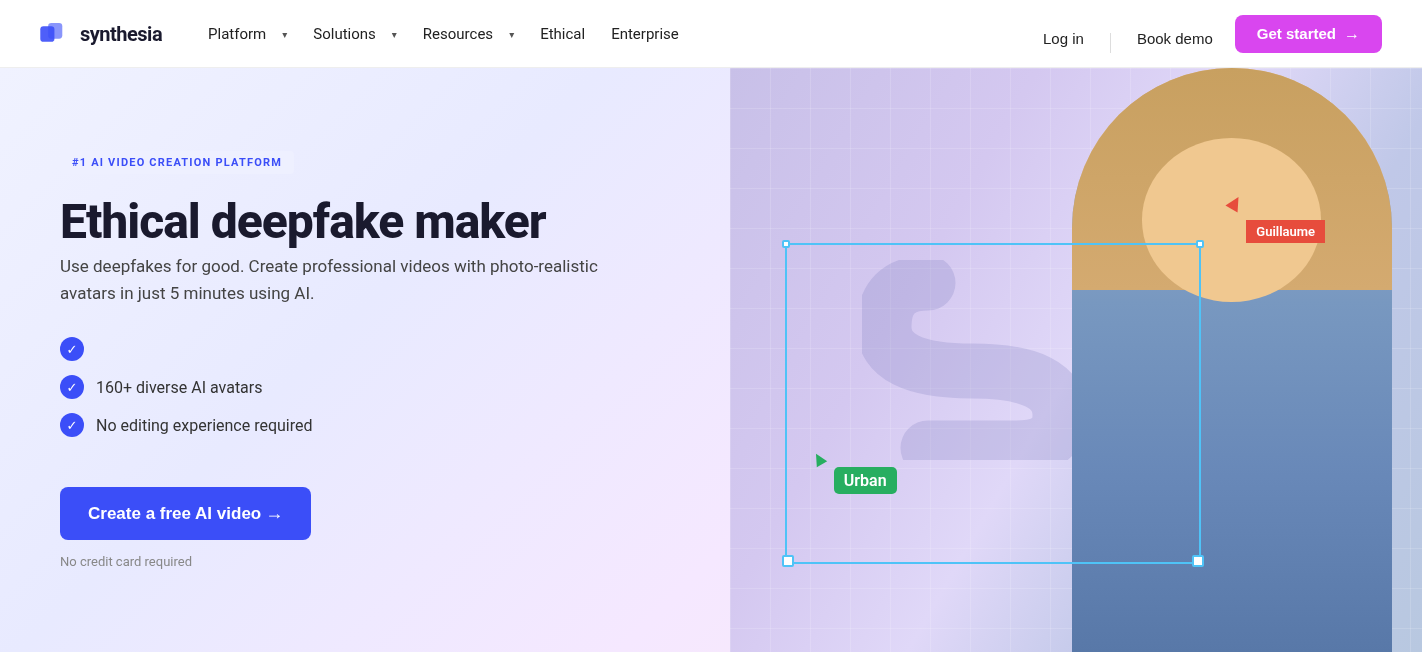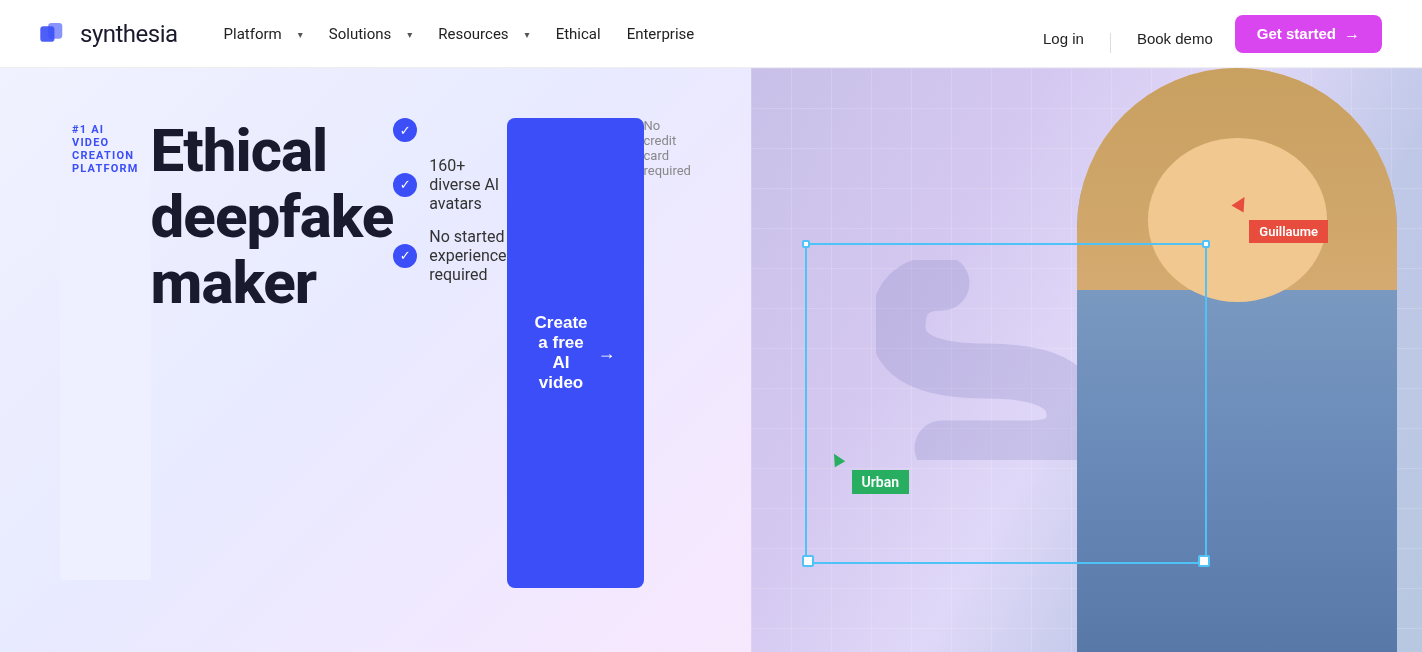--- a/index.html
+++ b/index.html
@@ -9,21 +9,21 @@
     nav {
       display: flex; align-items: center; justify-content: space-between;
       padding: 0 40px; height: 68px;
       border-bottom: 1px solid #eee;
       background: #fff;
       position: relative; z-index: 10;
     }
     .nav-left { display: flex; align-items: center; gap: 36px; }
     .logo { display: flex; align-items: center; gap: 8px; text-decoration: none; }
     .logo-icon { width: 32px; height: 22px; }
-    .logo-text { font-size: 24px; font-weight: 400; color: #1a1a2e; letter-spacing: -0.5px; }
+    .logo-text { font-size: 20px; font-weight: 700; color: #1a1a2e; letter-spacing: -0.5px; }
     .nav-links { display: flex; align-items: center; gap: 6px; }
     .nav-item {
       display: flex; align-items: center; gap: 16px;
       padding: 6px 10px; border-radius: 6px;
       font-size: 15px; color: #222; cursor: pointer; text-decoration: none;
       white-space: nowrap;
     }
     .nav-item .chevron { font-size: 10px; color: #555; margin-top: 1px; }
     .nav-right { display: flex; align-items: flex-end; gap: 8px; }
     .btn-login { font-size: 15px; color: #222; padding: 6px 14px; cursor: pointer; background: none; border: none; }
@@ -41,55 +41,55 @@
     
     .hero {
       display: flex; position: relative;
       height: calc(652px - 68px);
       background: linear-gradient(135deg, #f0f2ff 0%, #e8eaff 30%, #f5e8ff 60%, #fce8f0 100%);
       overflow: hidden;
     }
     .hero-left {
       flex: 0 0 730px;
       padding: 50px 60px;
-      display: flex; flex-direction: row; justify-content: center;
+      display: flex; flex-direction: column; justify-content: center;
     }
     .badge {
       display: inline-block;
       background: #eef0ff;
       color: #3b4ef8;
       font-size: 11px; font-weight: 700;
       letter-spacing: 1.2px;
       padding: 5px 12px; border-radius: 4px;
       margin-bottom: 22px;
       width: fit-content;
     }
     .hero-title {
-      font-size: 60px; font-weight: 800; color: #1a1a2e;
+      font-size: 48px; font-weight: 800; color: #1a1a2e;
       line-height: 1.1; margin-bottom: 4px;
       letter-spacing: -1px;
     }
     .hero-desc {
       font-size: 17px; color: #444; line-height: 1.6;
       max-width: 560px; margin-bottom: 30px;
     }
     .feature-list { list-style: none; margin-bottom: 36px; }
     .feature-item {
       display: flex; align-items: center; gap: 12px;
       font-size: 16px; color: #333; margin-bottom: 14px;
     }
     .check-icon {
       width: 24px; height: 24px; border-radius: 50%;
       background: #3b4ef8;
       display: flex; align-items: center; justify-content: center;
       flex-shrink: 0;
       color: #fff; font-size: 13px;
     }
     .btn-cta {
-      display: inline-flex; align-items: center; gap: 10px;
+      display: inline-flex; align-items: center; gap: 4px;
       background: #3b4ef8; color: #fff;
       border: none; border-radius: 8px;
       padding: 16px 28px; font-size: 17px; font-weight: 600;
       cursor: pointer; width: fit-content; margin-bottom: 14px;
     }
     .btn-cta .arrow { font-size: 18px; }
     .no-cc { font-size: 13px; color: #888; }
 
     
     .hero-right {
@@ -148,22 +148,22 @@
       border-right: 7px solid transparent;
       border-bottom: 14px solid #e74c3c;
       transform: rotate(30deg);
     }
 
     
     .name-tag-urban {
       position: absolute;
       bottom: 27%; left: 15%;
       background: #27ae60; color: #fff;
-      font-size: 14px; font-weight: 600;
-      padding: 4px 10px; border-radius: 0;
+      font-size: 16px; font-weight: 600;
+      padding: 4px 10px; border-radius: 5px;
     }
     .name-tag-cursor2 {
       position: absolute;
       bottom: 32%; left: 12%;
       width: 0; height: 0;
       border-left: 6px solid transparent;
       border-right: 6px solid transparent;
       border-bottom: 12px solid #27ae60;
       transform: rotate(-30deg);
     }
@@ -228,31 +228,32 @@
       <span>Get started</span>
       <span class="arrow">→</span>
     </button>
   </div>
 </nav>
 
 <div class="hero">
   <div class="hero-left">
     <div class="badge">#1 AI VIDEO CREATION PLATFORM</div>
     <h1 class="hero-title">Ethical deepfake maker</h1>
+    <p class="hero-desc">Use deepfakes for good. Create professional videos with photo-realistic avatars in just 5 minutes using AI.</p>
     <ul class="feature-list">
       <li class="feature-item">
         <span class="check-icon">✓</span>
       </li>
       <li class="feature-item">
         <span class="check-icon">✓</span>
         <span>160+ diverse AI avatars</span>
       </li>
       <li class="feature-item">
         <span class="check-icon">✓</span>
-        <span>No started experience required</span>
+        <span>No editing experience required</span>
       </li>
     </ul>
     <button class="btn-cta">
       <span>Create a free AI video</span>
       <span class="arrow">→</span>
     </button>
     <p class="no-cc">No credit card required</p>
   </div>
 
   <div class="hero-right">

